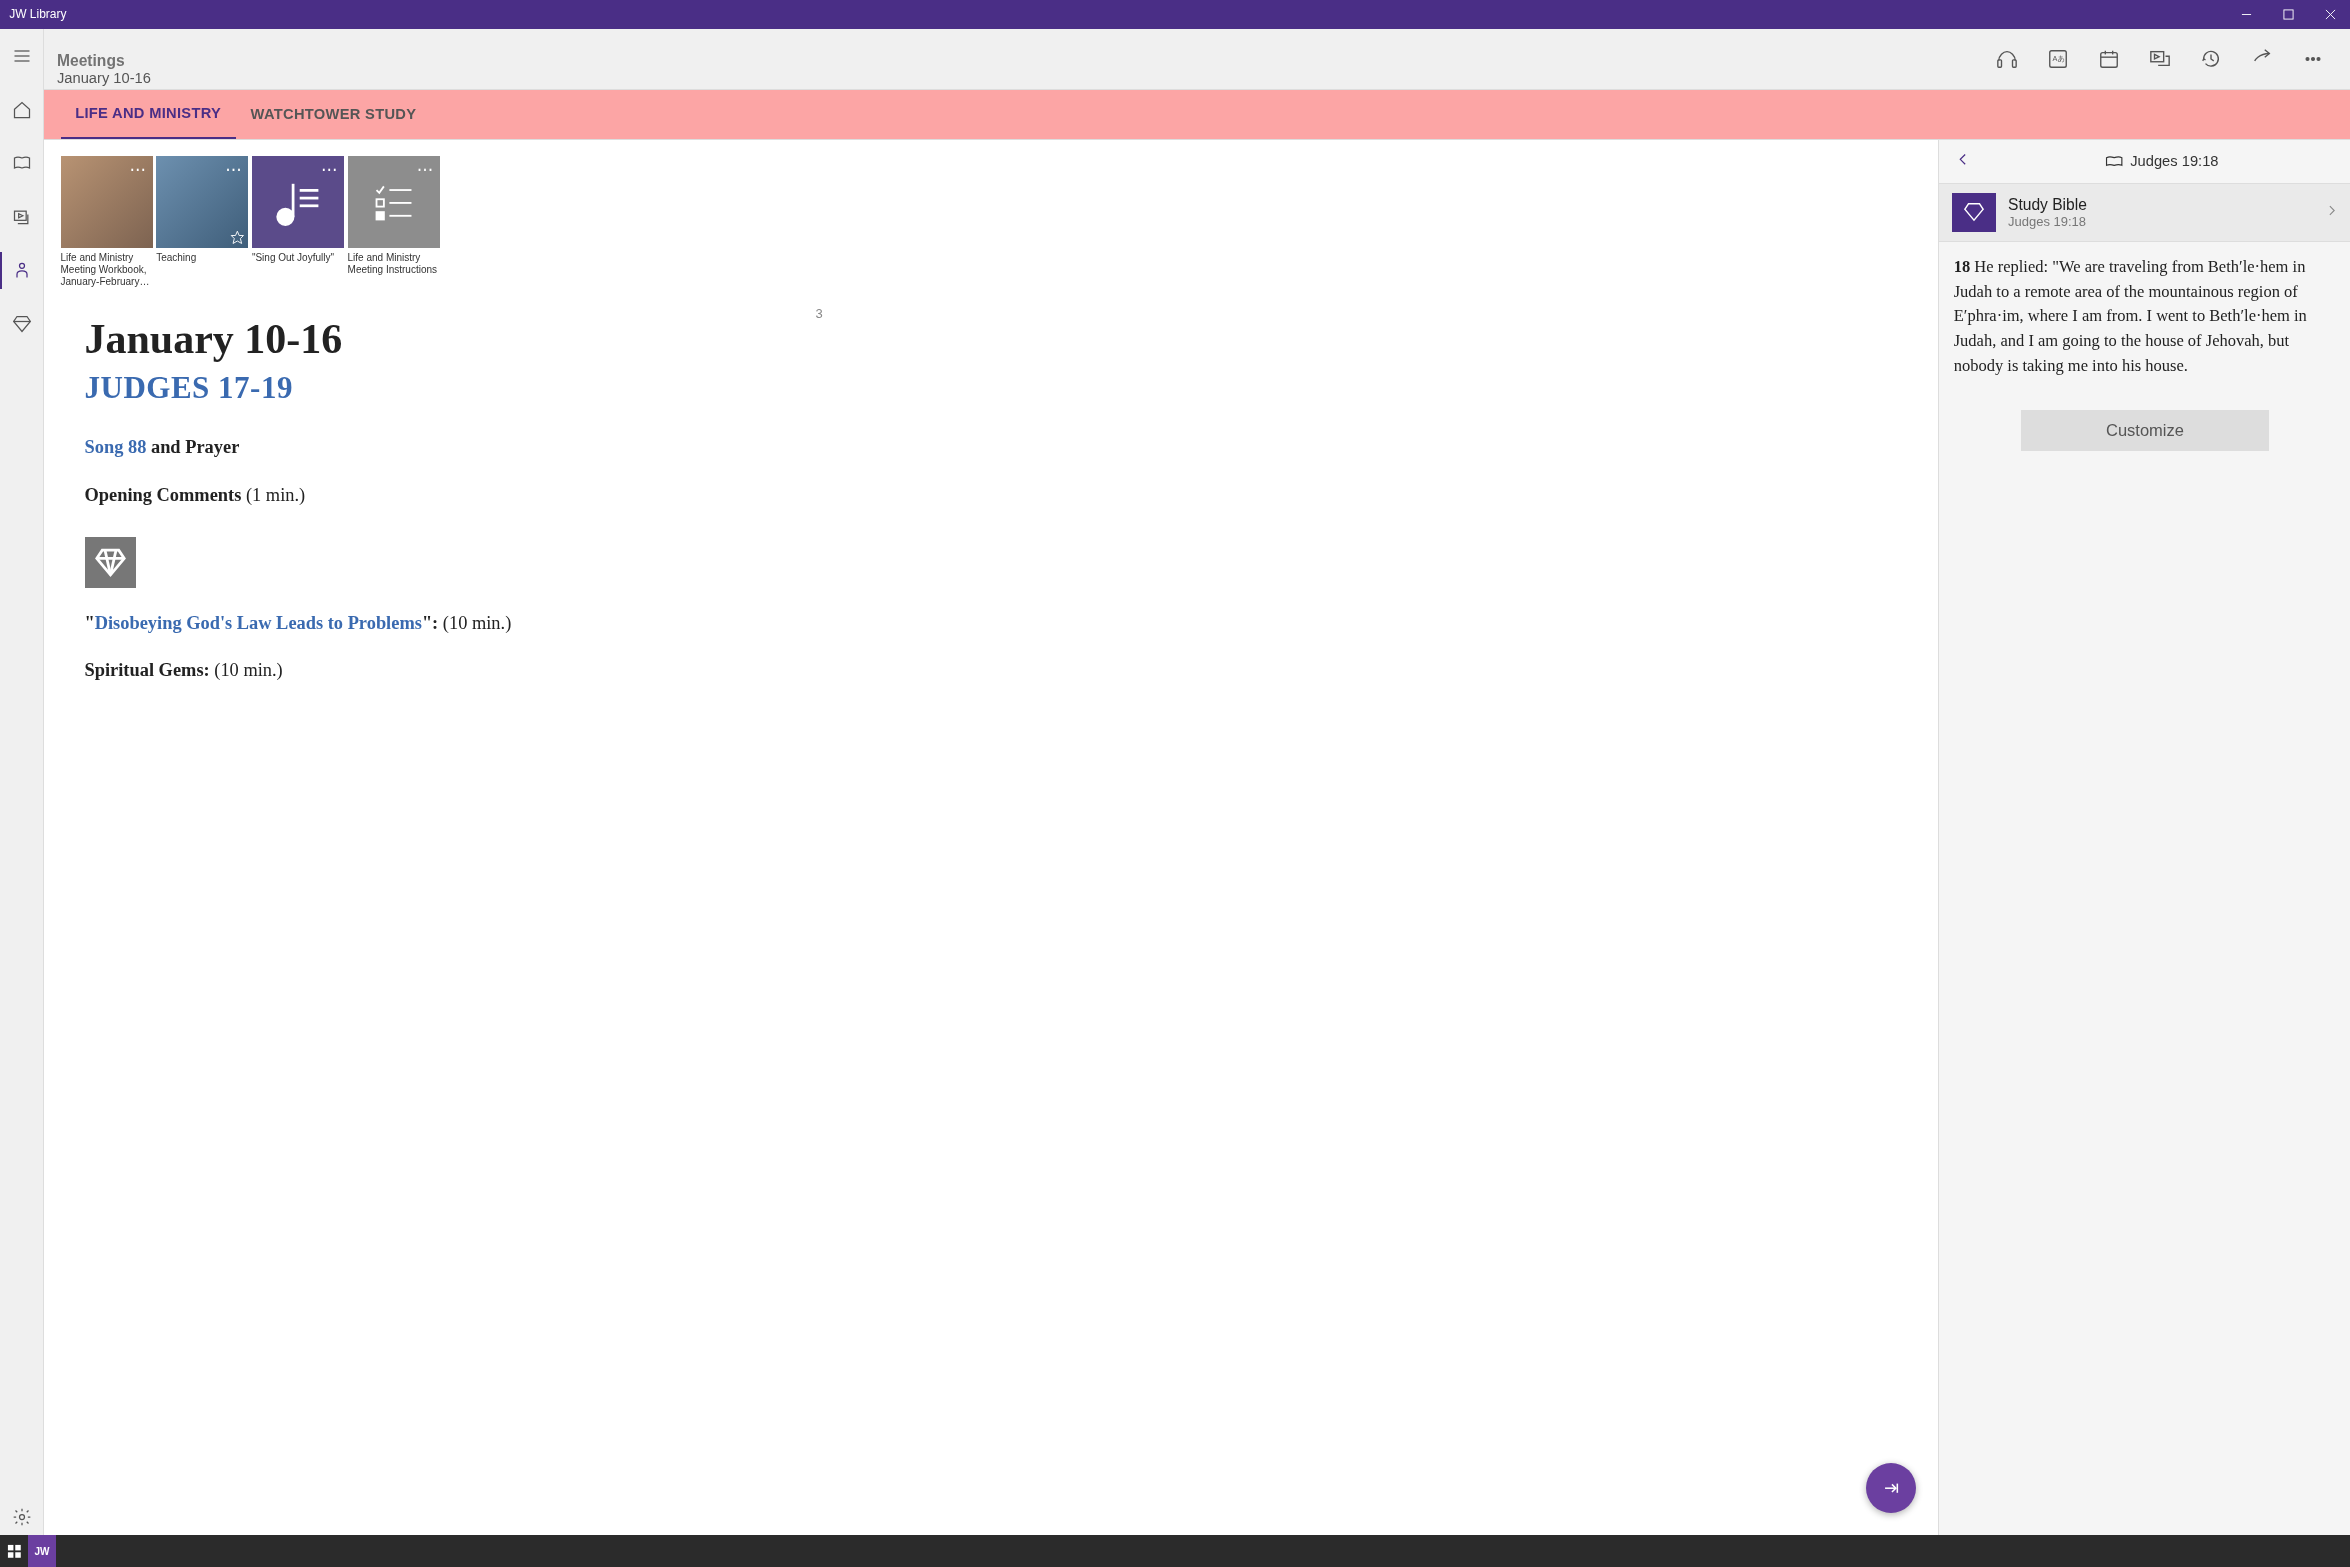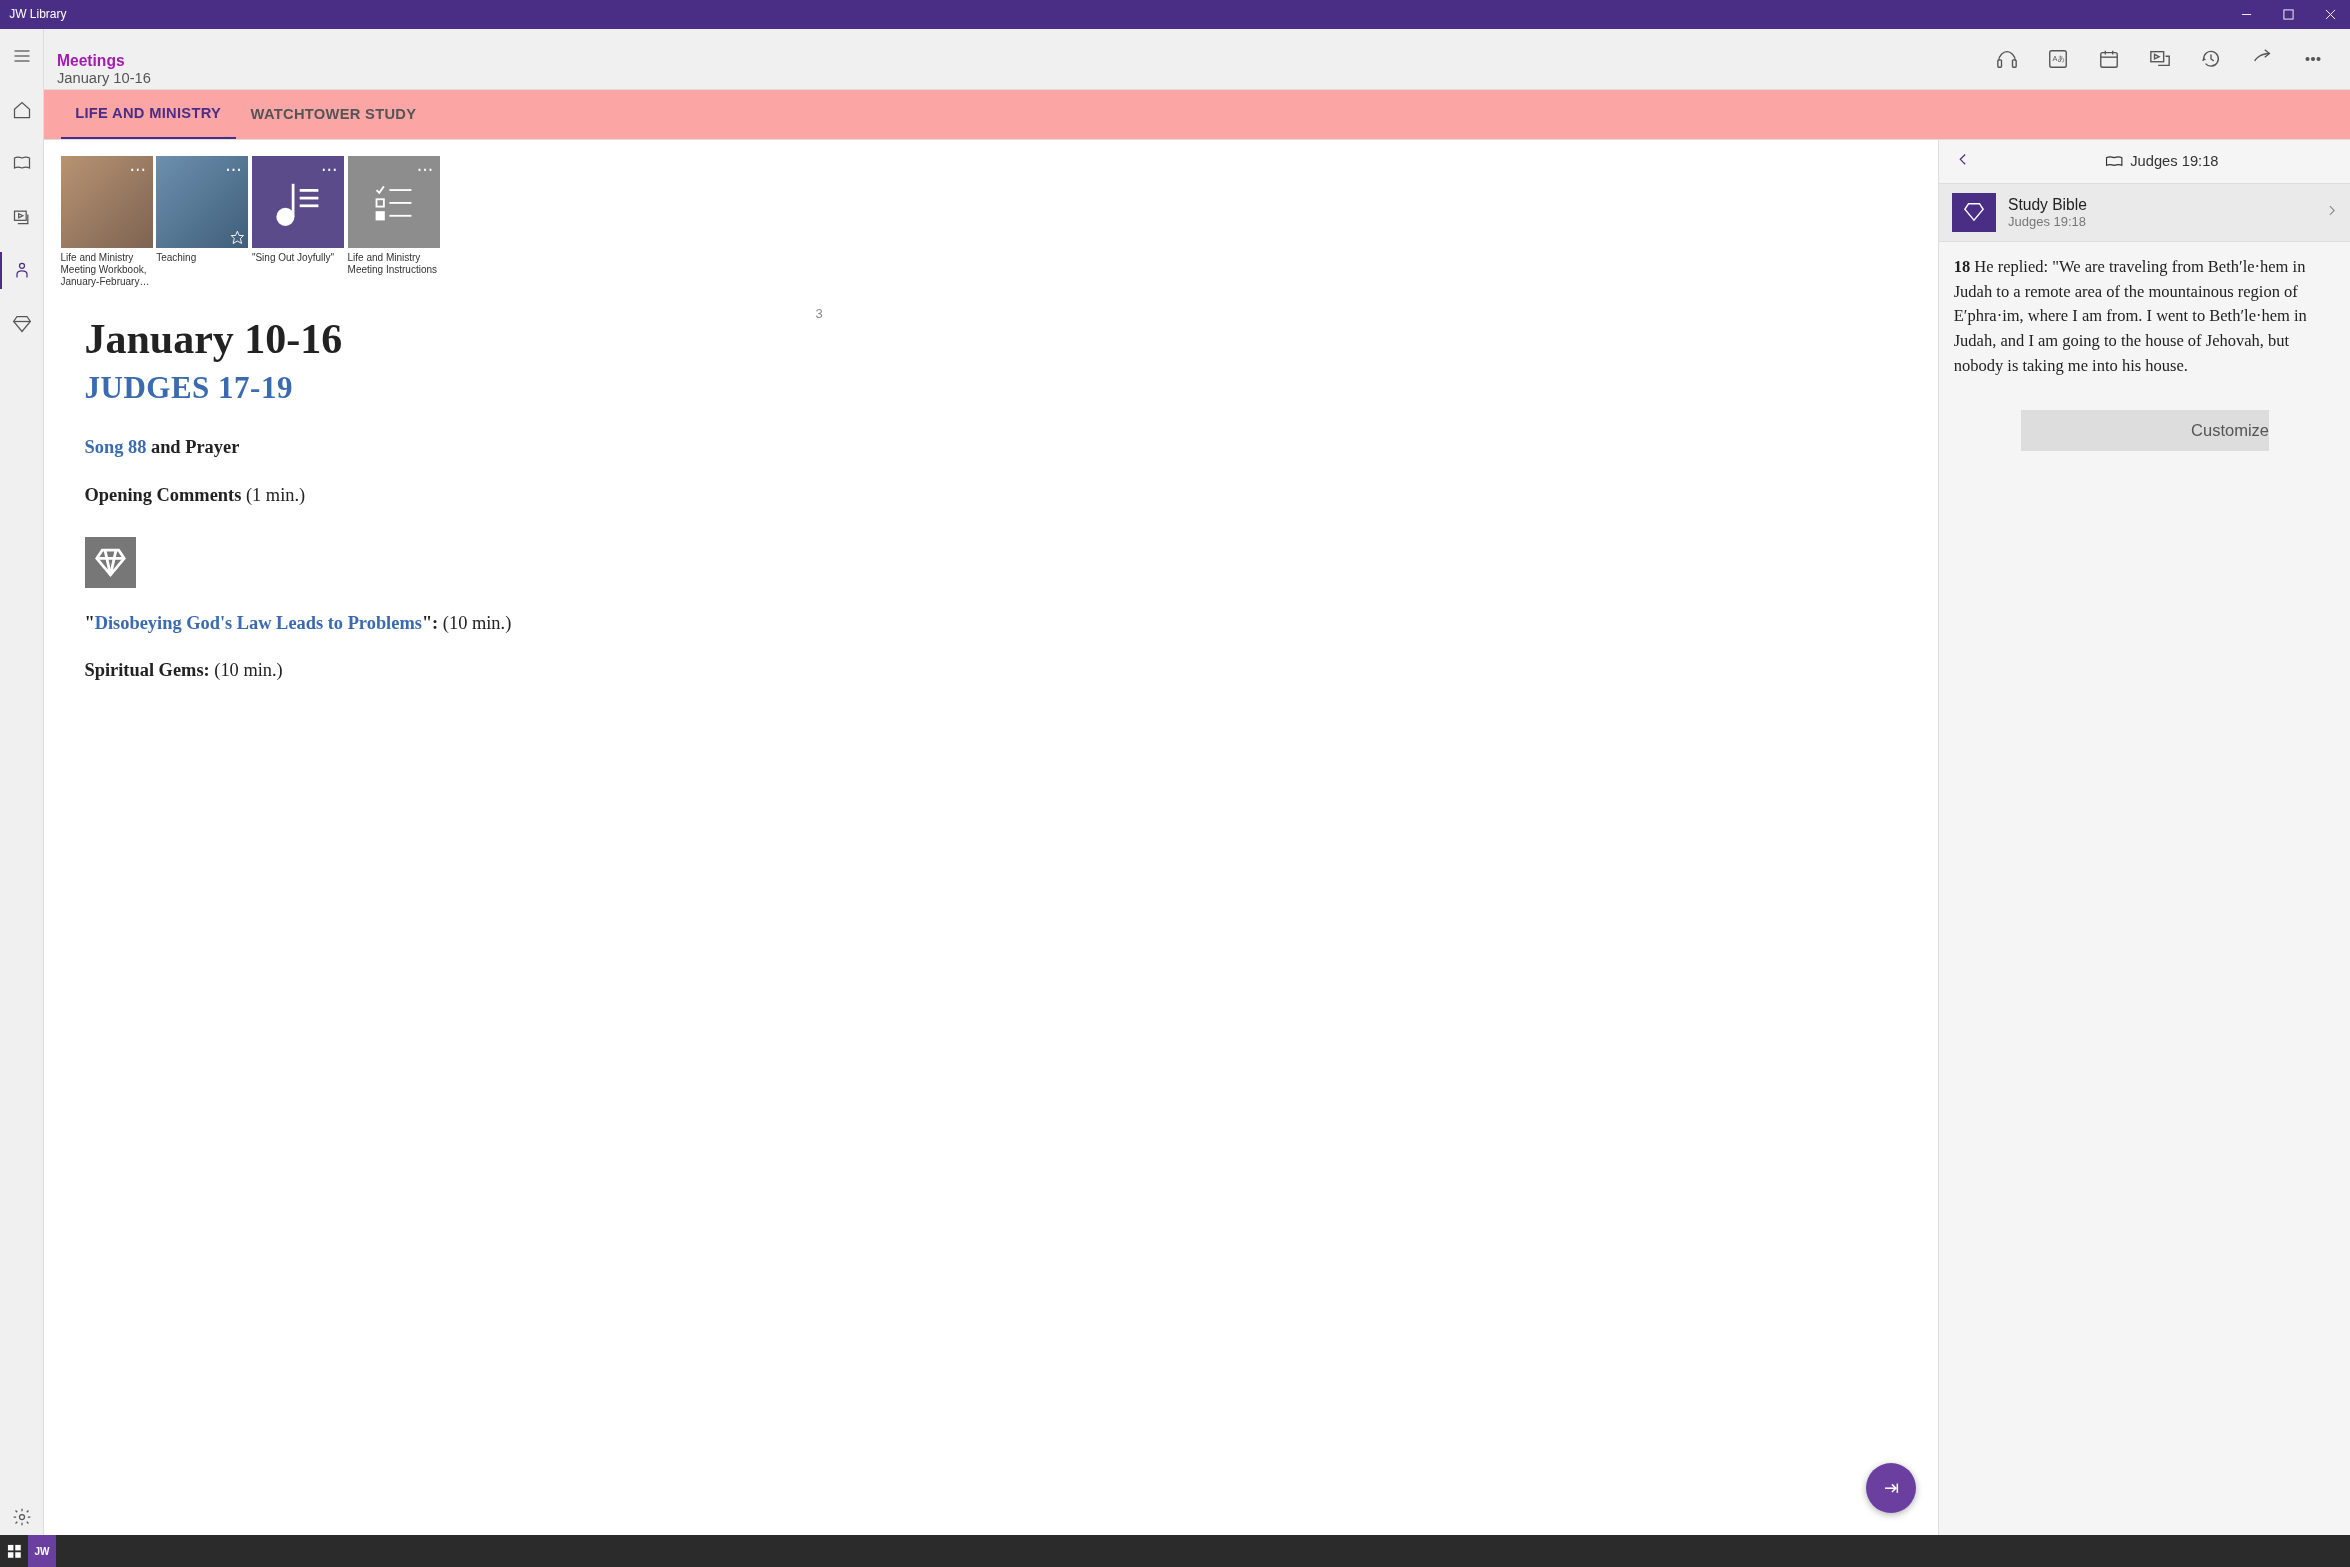--- a/index.html
+++ b/index.html
@@ -17,21 +17,21 @@
 .sidebar-btn { width: 44px; height: 37px; display: flex; align-items: center; justify-content: center; cursor: pointer; position: relative; }
 .sidebar-btn.active::before { content:''; position:absolute; left:0; top:0; bottom:0; width:2.8px; background:#4A2E86; }
 .sidebar-btn svg { width: 20px; height: 20px; stroke: #555; fill: none; stroke-width: 1.5; }
 .sidebar-btn.active svg { stroke: #4A2E86; }
 .sidebar-spacer { flex: 1; }
 
 .content-col { flex: 1; display: flex; flex-direction: column; min-width: 0; }
 
 
 .header { height: 61px; background: #f0f0f0; border-bottom: 0.9px solid #ddd; display: flex; align-items: center; padding: 0 13px; }
-.header-title { font-weight: 700; font-size: 15.6px; color: #a21caf; margin-top: 20px; }
+.header-title { font-weight: 700; font-size: 15.6px; color: #737373; margin-top: 20px; }
 .header-sub { font-size: 14.7px; color: #555; }
 .header-spacer { flex: 1; }
 .header-icon { width: 51px; height: 51px; display:flex; align-items:center; justify-content:center; cursor:pointer; }
 .header-icon svg { width: 22px; height: 22px; stroke: #555; fill: none; stroke-width: 1.5; }
 
 
 .tabs { height: 50px; background: #fca5a5; border-bottom: 0.9px solid #ddd; display: flex; align-items: stretch; padding-left: 16.5px; }
 .tab { display: flex; align-items: center; padding: 0 14.7px; font-size: 14.7px; font-weight: 700; color: #555; cursor: pointer; letter-spacing: 0.3px; }
 .tab.active { color: #4A2E86; border-bottom: 2.8px solid #4A2E86; }
 
@@ -76,21 +76,21 @@
 .sp-ref svg { width:18.4px; height:13px; stroke:#333; fill:none; stroke-width:1.5; }
 .sp-item { display:flex; align-items:center; padding: 9.2px 13px; background:#eaeaea; border-bottom:0.9px solid #ddd; cursor:pointer; gap:12px; }
 .sp-thumb { width:44px; height:39px; background:#4A2E86; display:flex; align-items:center; justify-content:center; }
 .sp-thumb svg { width:22px; height:22px; stroke:#fff; fill:none; stroke-width:1.5; }
 .sp-item-txt { flex:1; }
 .sp-item-title { font-size:15.6px; color:#222; }
 .sp-item-sub { font-size:13px; color:#777; }
 .sp-chev svg { width:13px; height:13px; stroke:#888; fill:none; stroke-width:2; }
 .sp-body { padding: 13px 14.7px; font-family: Georgia, serif; font-size: 16.5px; line-height: 1.5; color:#222; }
 .sp-body .vn { font-weight:700; }
-.customize-btn { margin: 18.4px auto; width: 248px; padding: 11px 0; background:#ddd; color:#555; text-align:right; font-size:16.5px; cursor:pointer; }
+.customize-btn { margin: 18.4px auto; width: 248px; padding: 11px 0; background:#ddd; color:#555; text-align:center; font-size:16.5px; cursor:pointer; }
 
 
 .taskbar { height: 33px; background: #2b2b2b; display: flex; align-items: stretch; }
 .tb-btn { width: 28px; display:flex; align-items:center; justify-content:center; cursor:pointer; }
 .tb-btn.jw { background: #6b3fa0; color:#fff; font-size:10px; font-weight:700; border-bottom: 1.8px solid #9a7fc9; }
 .tb-btn svg { width:14.7px; height:14.7px; fill:#fff; }
 
 
 .card1 { background: linear-gradient(135deg,#b89373,#7d6351); }
 .card2 { background: linear-gradient(135deg,#6d90af,#3f5e7a); }

